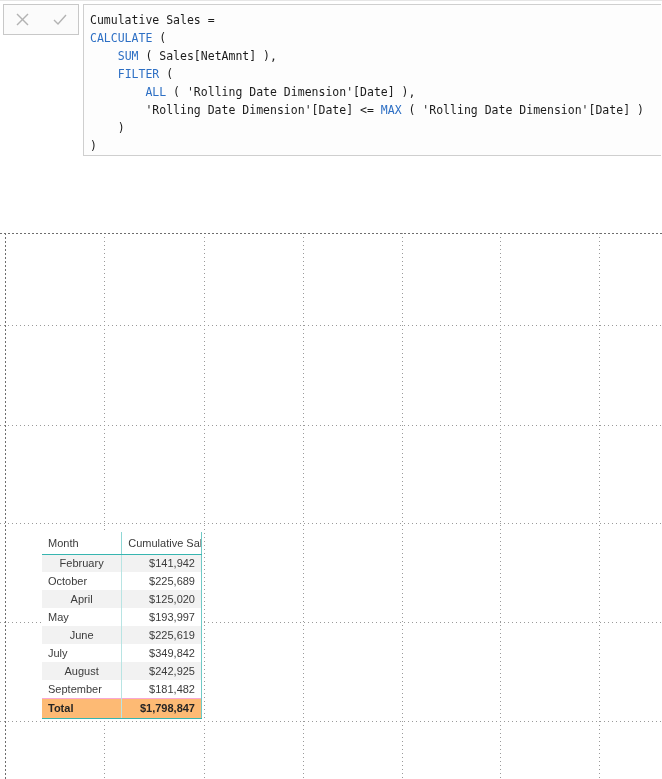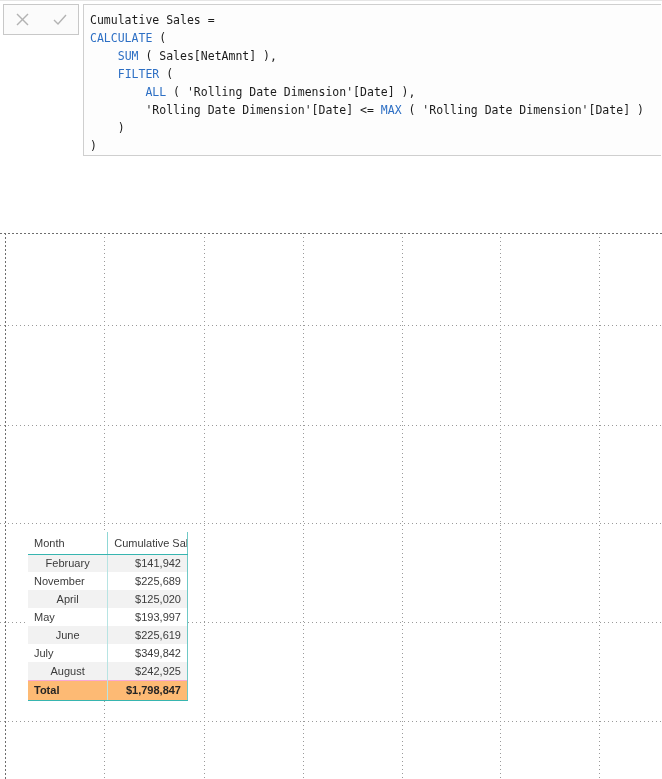--- a/index.html
+++ b/index.html
@@ -117,21 +117,21 @@
   }
   .grid-v.major {
     background-image: linear-gradient(to bottom, #6e6e6e 2px, transparent 2px);
     background-size: 1px 4px;
     width: 2px;
   }
 
   
   #table-visual {
     position: absolute;
-    left: 28px;
+    left: 42px;
     top: 299px;   
     width: 160px;
     background: #ffffff;
     font-size: 11px;
     color: #333333;
   }
   table.pbi-table {
     border-collapse: collapse;
     width: 160px;
     table-layout: fixed;
@@ -229,21 +229,21 @@
           <th class="col-month">Month</th>
           <th class="num">Cumulative Sales</th>
         </tr>
       </thead>
       <tbody id="table-body">
           <tr class="alt">
             <td class="month-cell">February</td>
             <td class="num">$141,942</td>
           </tr>
           <tr>
-            <td class="month-cell">November</td>
+            <td class="month-cell">October</td>
             <td class="num">$225,689</td>
           </tr>
           <tr class="alt">
             <td class="month-cell">April</td>
             <td class="num">$125,020</td>
           </tr>
           <tr>
             <td class="month-cell">May</td>
             <td class="num">$193,997</td>
           </tr>
@@ -251,20 +251,24 @@
             <td class="month-cell">June</td>
             <td class="num">$225,619</td>
           </tr>
           <tr>
             <td class="month-cell">July</td>
             <td class="num">$349,842</td>
           </tr>
           <tr class="alt">
             <td class="month-cell">August</td>
             <td class="num">$242,925</td>
+          </tr>
+          <tr>
+            <td class="month-cell">September</td>
+            <td class="num">$181,482</td>
           </tr>
         </tbody>
       <tfoot>
         <tr class="total-row">
           <td class="month-cell">Total</td>
           <td class="num">$1,798,847</td>
         </tr>
       </tfoot>
     </table>
   </div>

